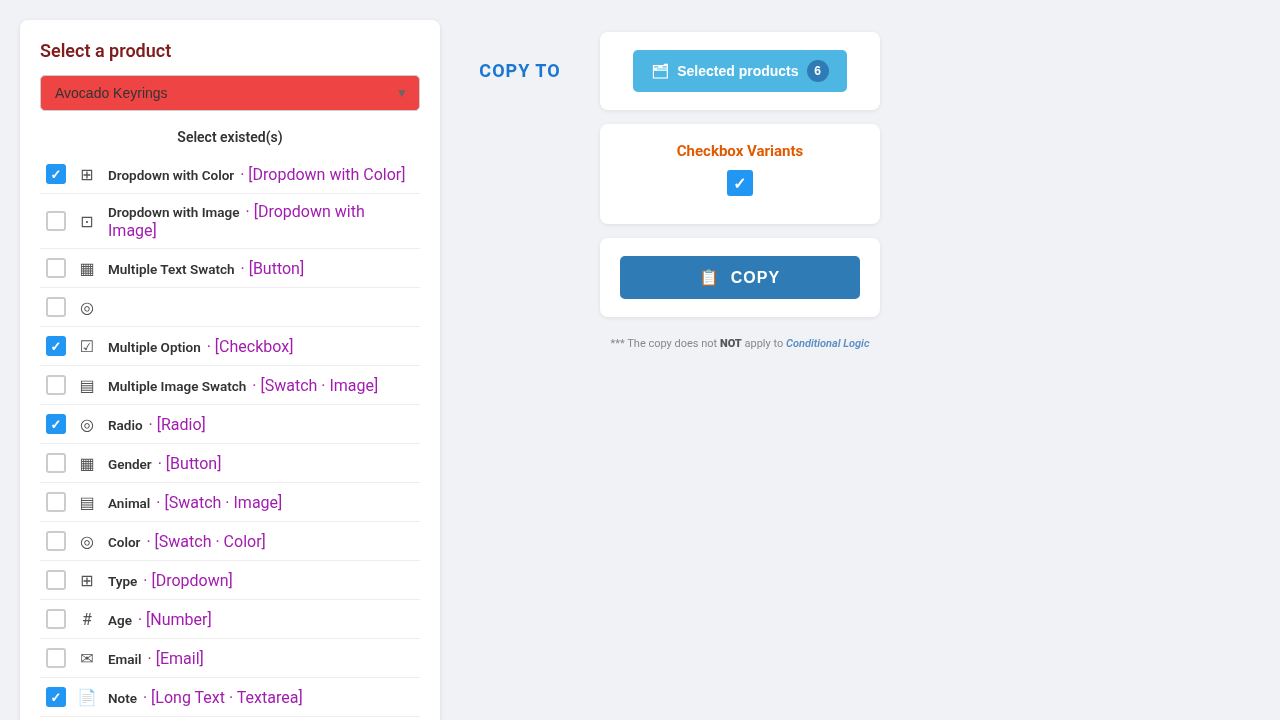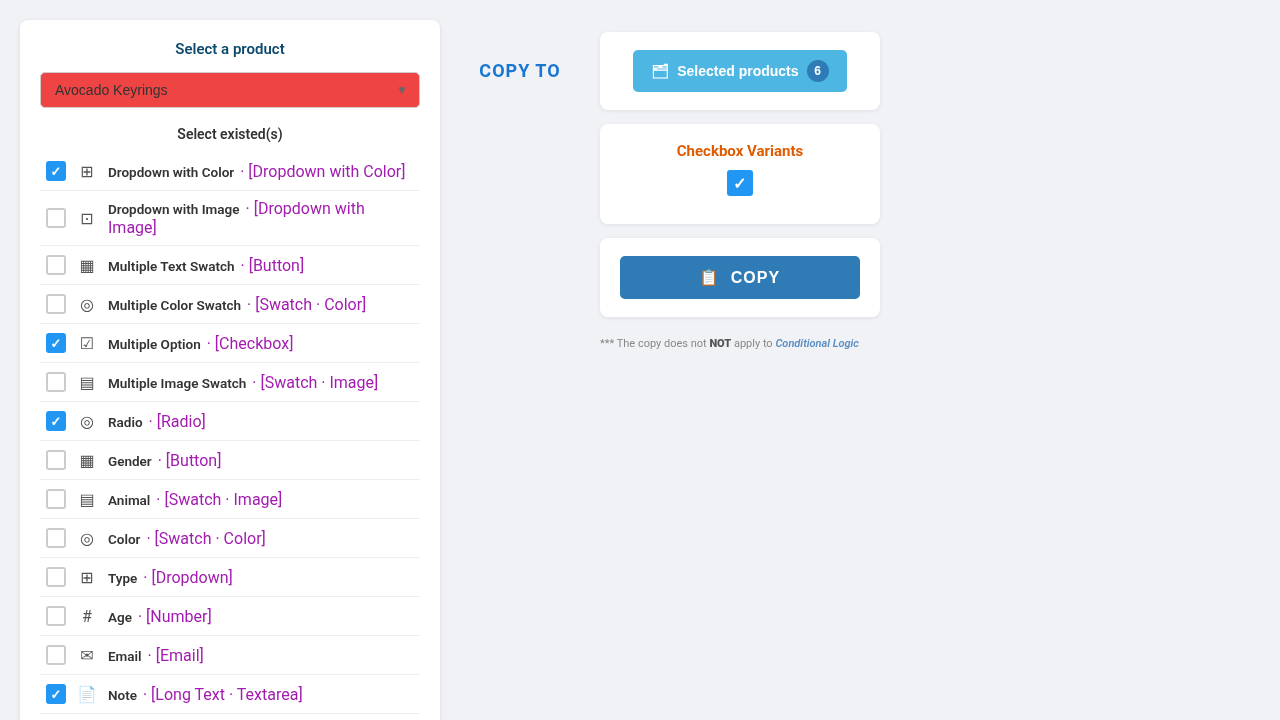--- a/index.html
+++ b/index.html
@@ -20,24 +20,24 @@
     }
     
     .left-panel {
       background: white;
       border-radius: 8px;
       width: 420px;
       padding: 20px;
       box-shadow: 0 1px 4px rgba(0,0,0,0.1);
     }
     .panel-title {
-      text-align: center;
-      font-size: 15px;
+      text-align: left;
+      font-size: 18px;
       font-weight: 600;
-      color: #0c4a6e;
+      color: #7f1d1d;
       margin-bottom: 14px;
     }
     .product-select-wrapper {
       position: relative;
       margin-bottom: 18px;
     }
     .product-select {
       width: 100%;
       padding: 9px 14px;
       border: 1px solid #ccc;
@@ -215,20 +215,21 @@
       align-items: center;
       gap: 10px;
       cursor: pointer;
       letter-spacing: 1px;
       width: 100%;
       justify-content: center;
     }
     .copy-note {
       font-size: 11px;
       color: #888;
+      text-align: center;
       margin-top: 6px;
     }
     .copy-note strong { font-weight: 900; color: #555; }
     .copy-note em { font-style: italic; color: #5B8EC4; font-weight: 600; }
   </style>
 </head>
 <body>
 
 <div class="main-container">
 
@@ -253,21 +254,20 @@
           <span><span class="variant-label">Dropdown with Image</span><span class="variant-type"> · [Dropdown with Image]</span></span>
         </div>
         <div class="variant-row">
           <div class="checkbox-custom"></div>
           <span class="variant-icon">▦</span>
           <span><span class="variant-label">Multiple Text Swatch</span><span class="variant-type"> · [Button]</span></span>
         </div>
         <div class="variant-row">
           <div class="checkbox-custom"></div>
           <span class="variant-icon">◎</span>
-          <span><span class="variant-label">Multiple Color Swatch</span><span class="variant-type"> · [Swatch · Color]</span></span>
         </div>
         <div class="variant-row">
           <div class="checkbox-custom checked"></div>
           <span class="variant-icon">☑</span>
           <span><span class="variant-label">Multiple Option</span><span class="variant-type"> · [Checkbox]</span></span>
         </div>
         <div class="variant-row">
           <div class="checkbox-custom"></div>
           <span class="variant-icon">▤</span>
           <span><span class="variant-label">Multiple Image Swatch</span><span class="variant-type"> · [Swatch · Image]</span></span>

